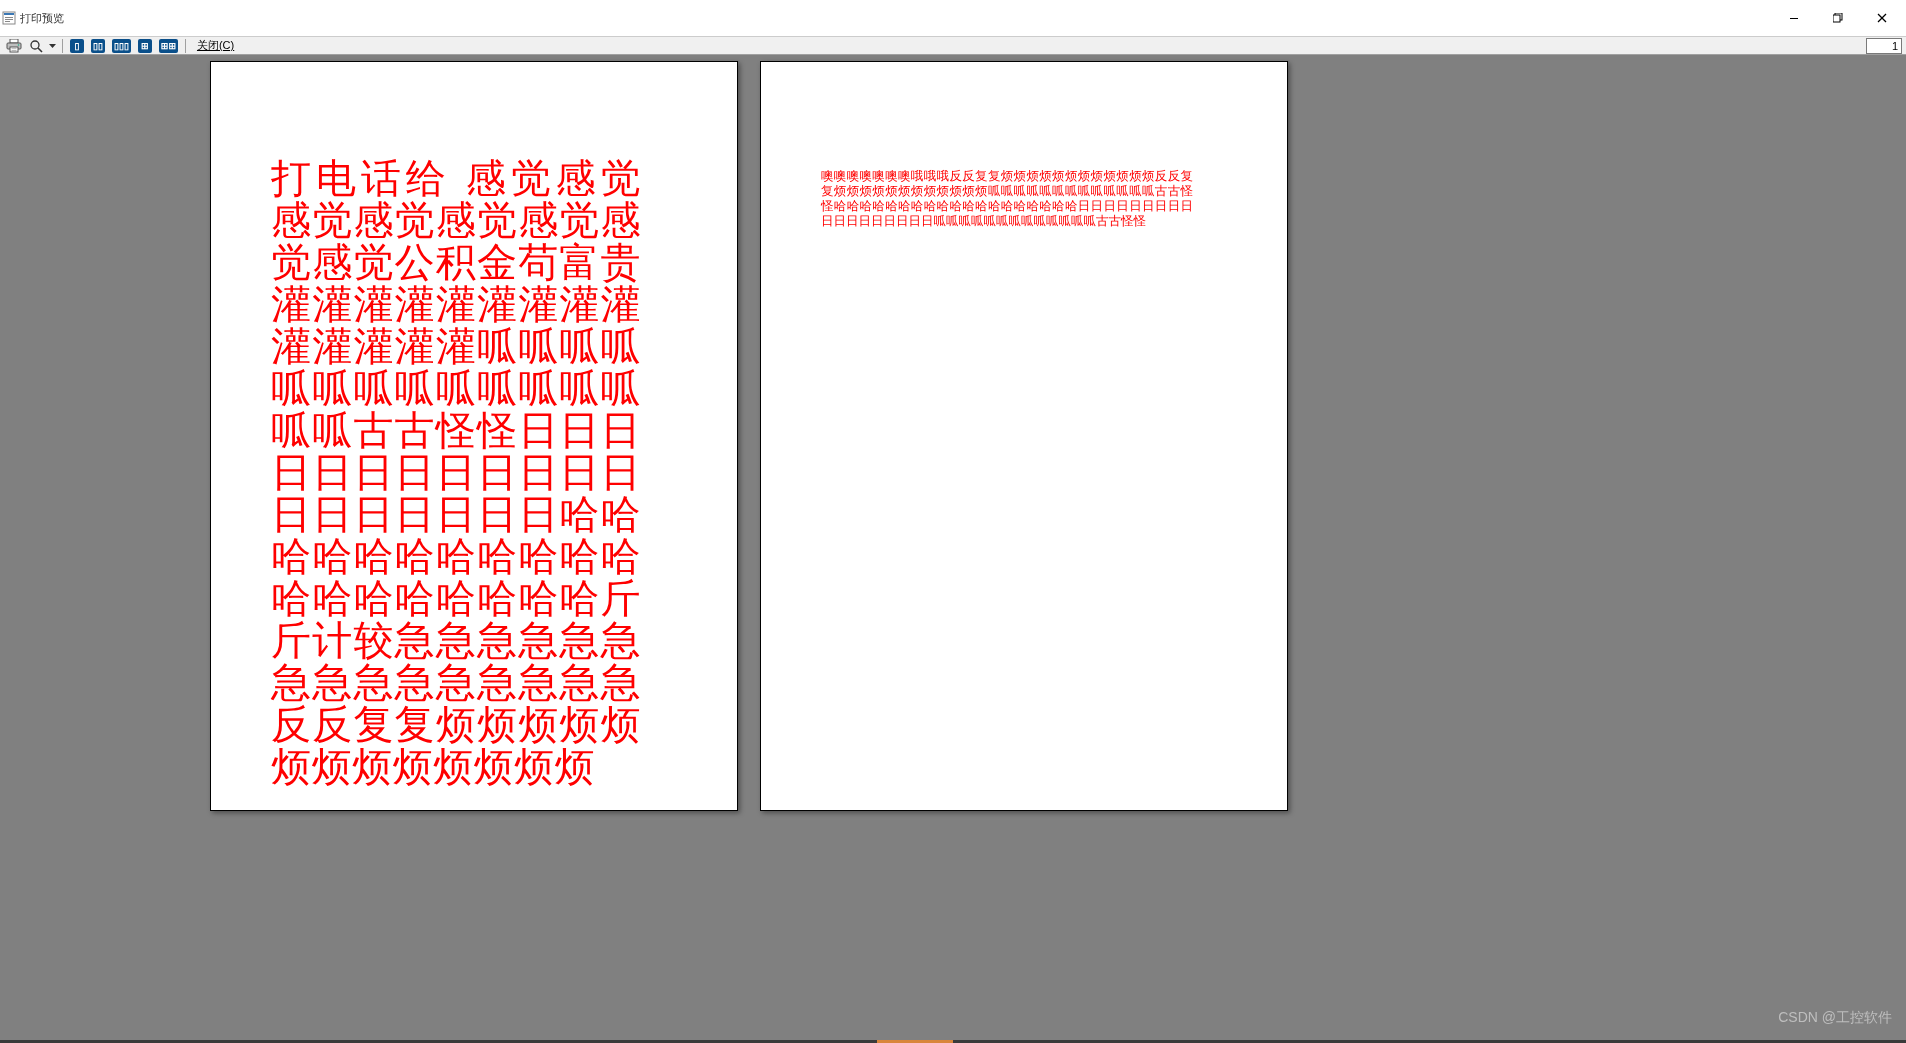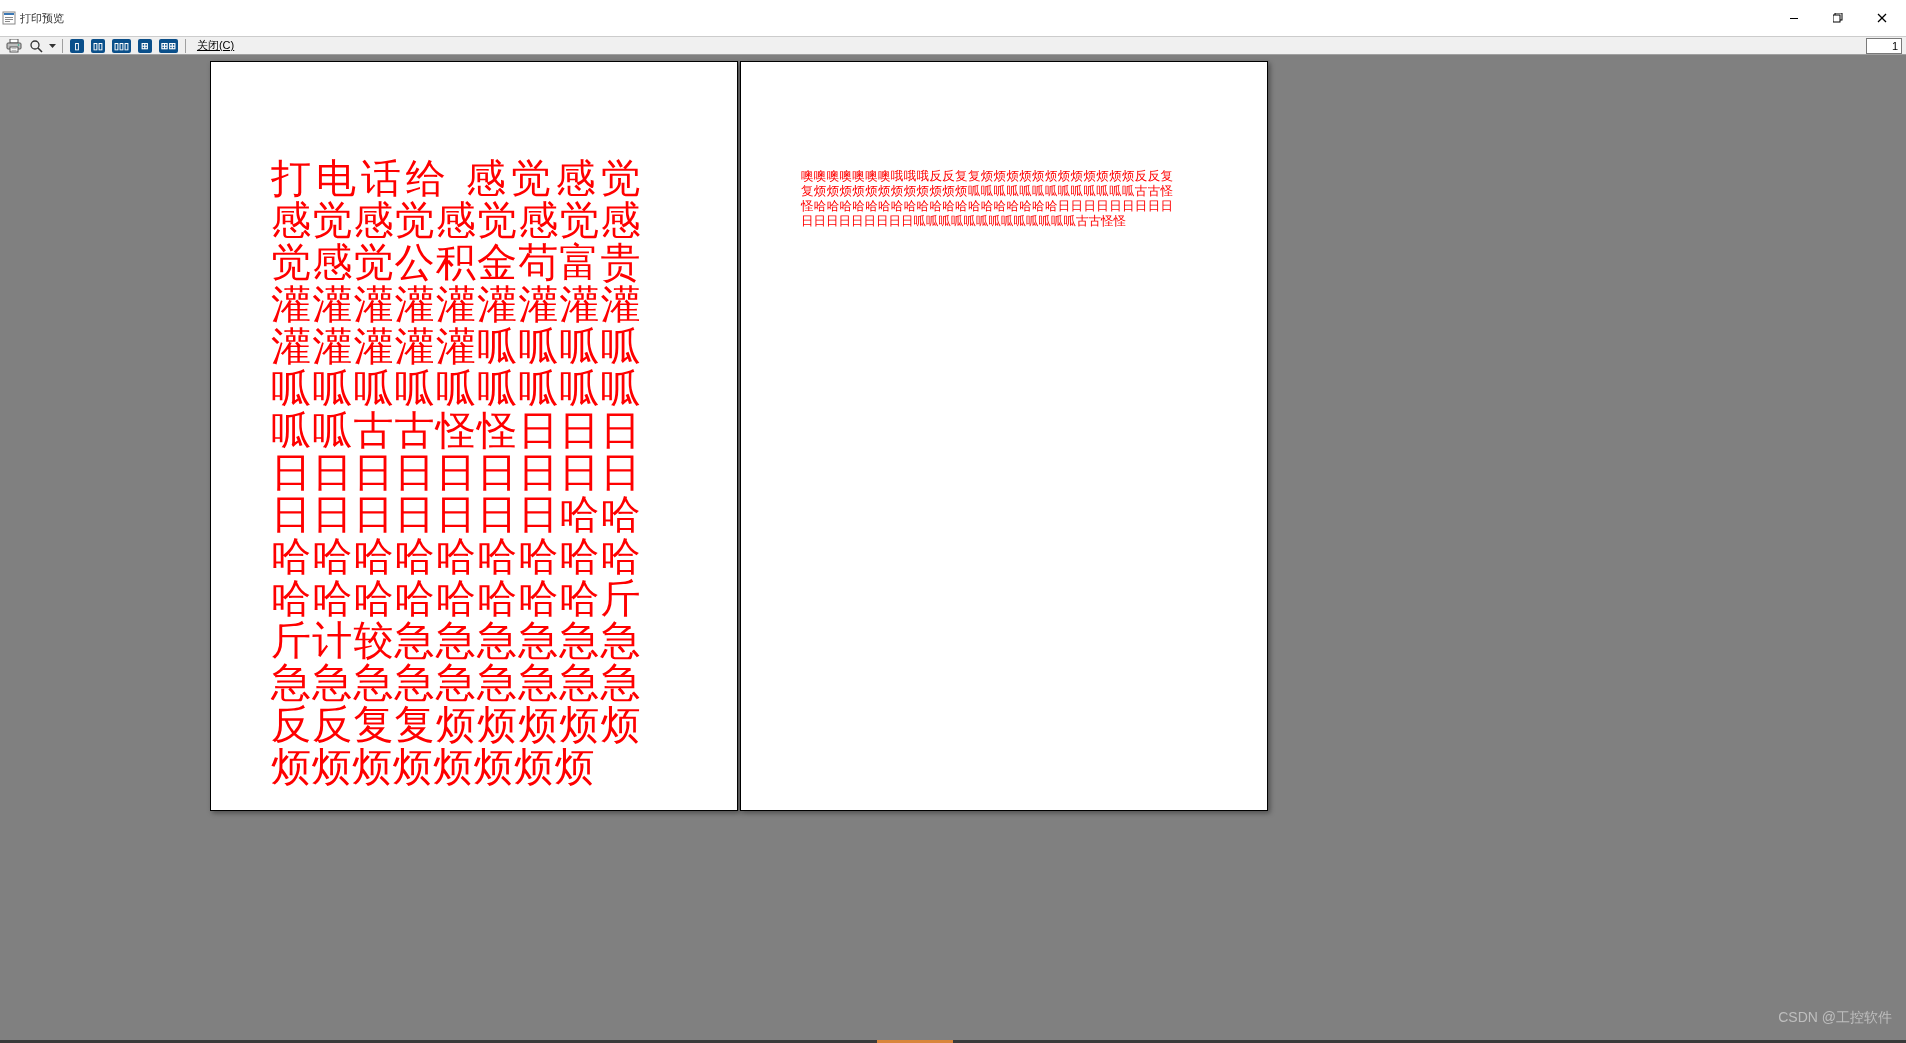--- a/index.html
+++ b/index.html
@@ -87,21 +87,21 @@
       padding: 0 3px;
       border: 1px solid #7a7a7a;
       background: #fff;
     }
 
     .viewport {
       flex: 1;
       background: #808080;
       overflow: auto;
       display: flex;
-      gap: 2px;
+      gap: 22px;
       padding: 6px 0 6px 210px;
       position: relative;
     }
     .page {
       width: 528px;
       height: 750px;
       background: #fff;
       border: 1px solid #000;
       box-shadow: 2px 2px 5px rgba(0,0,0,0.4);
       position: relative;

